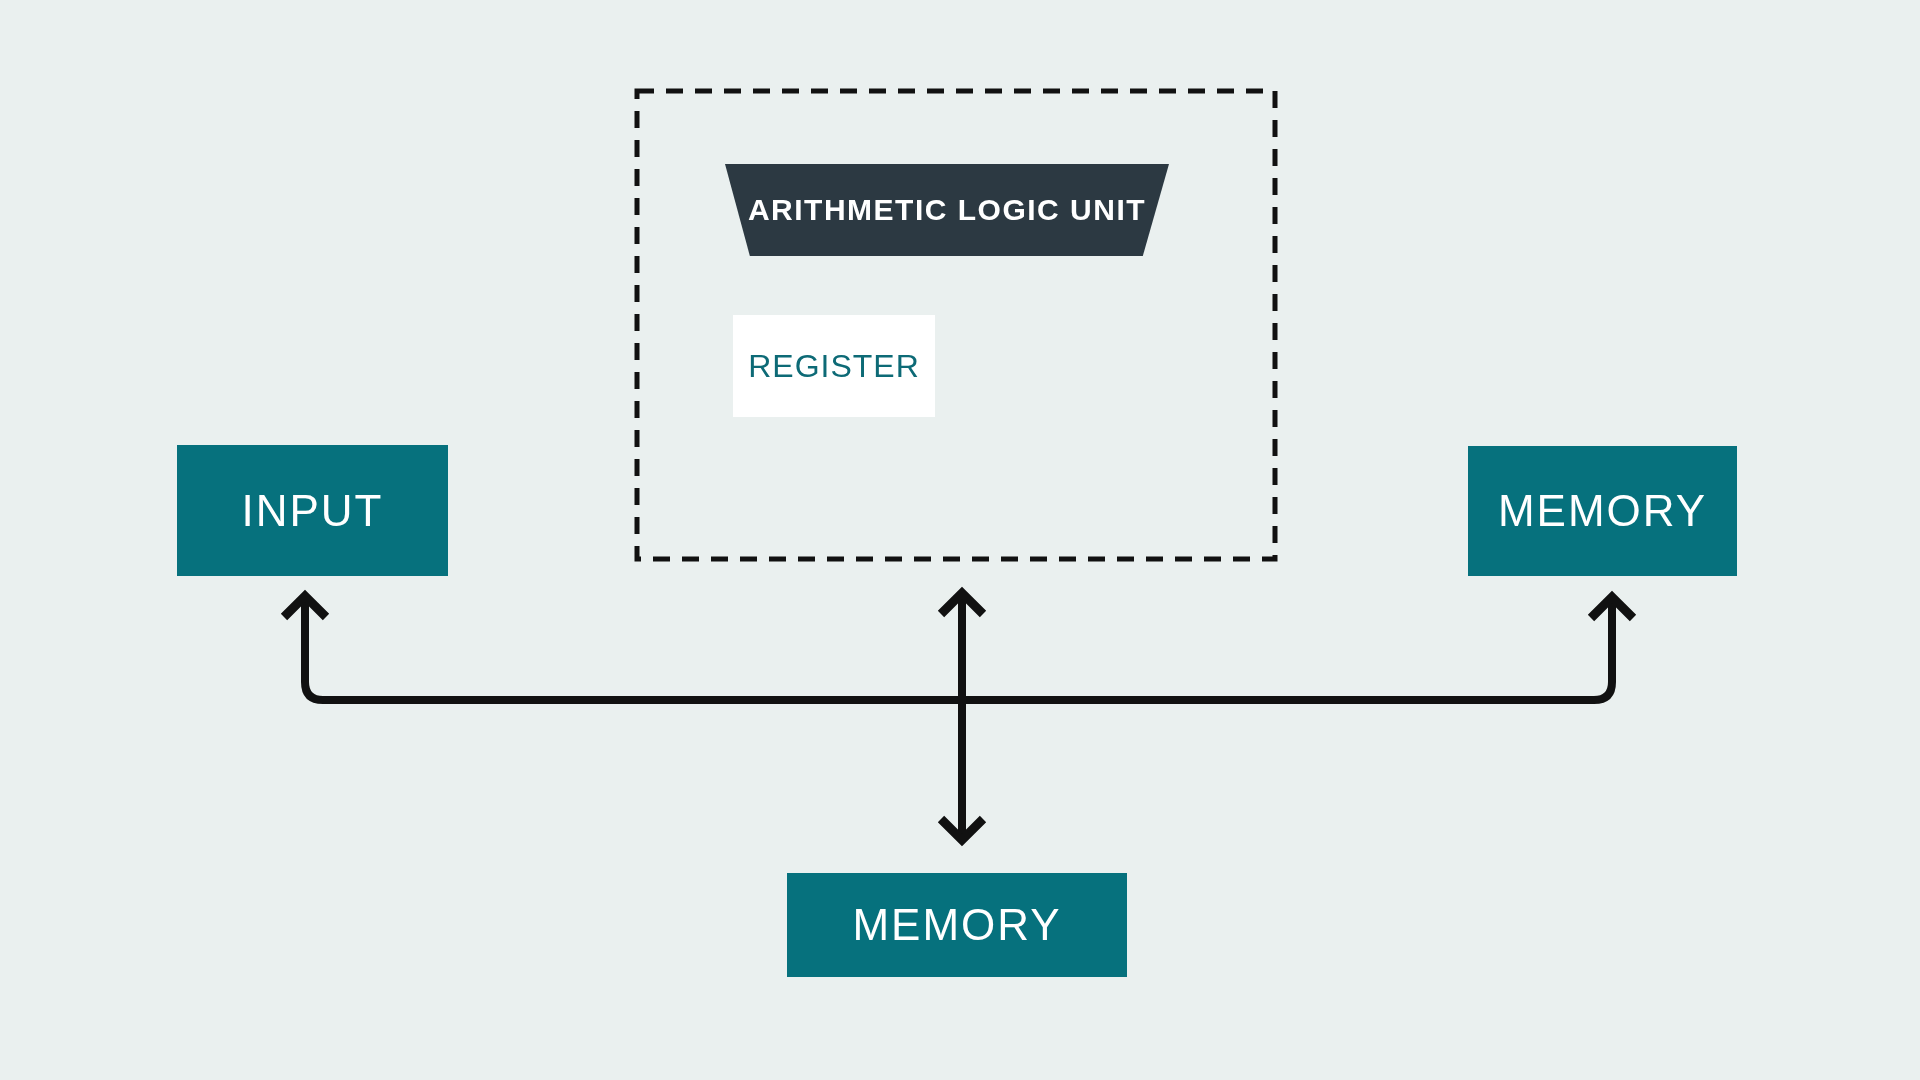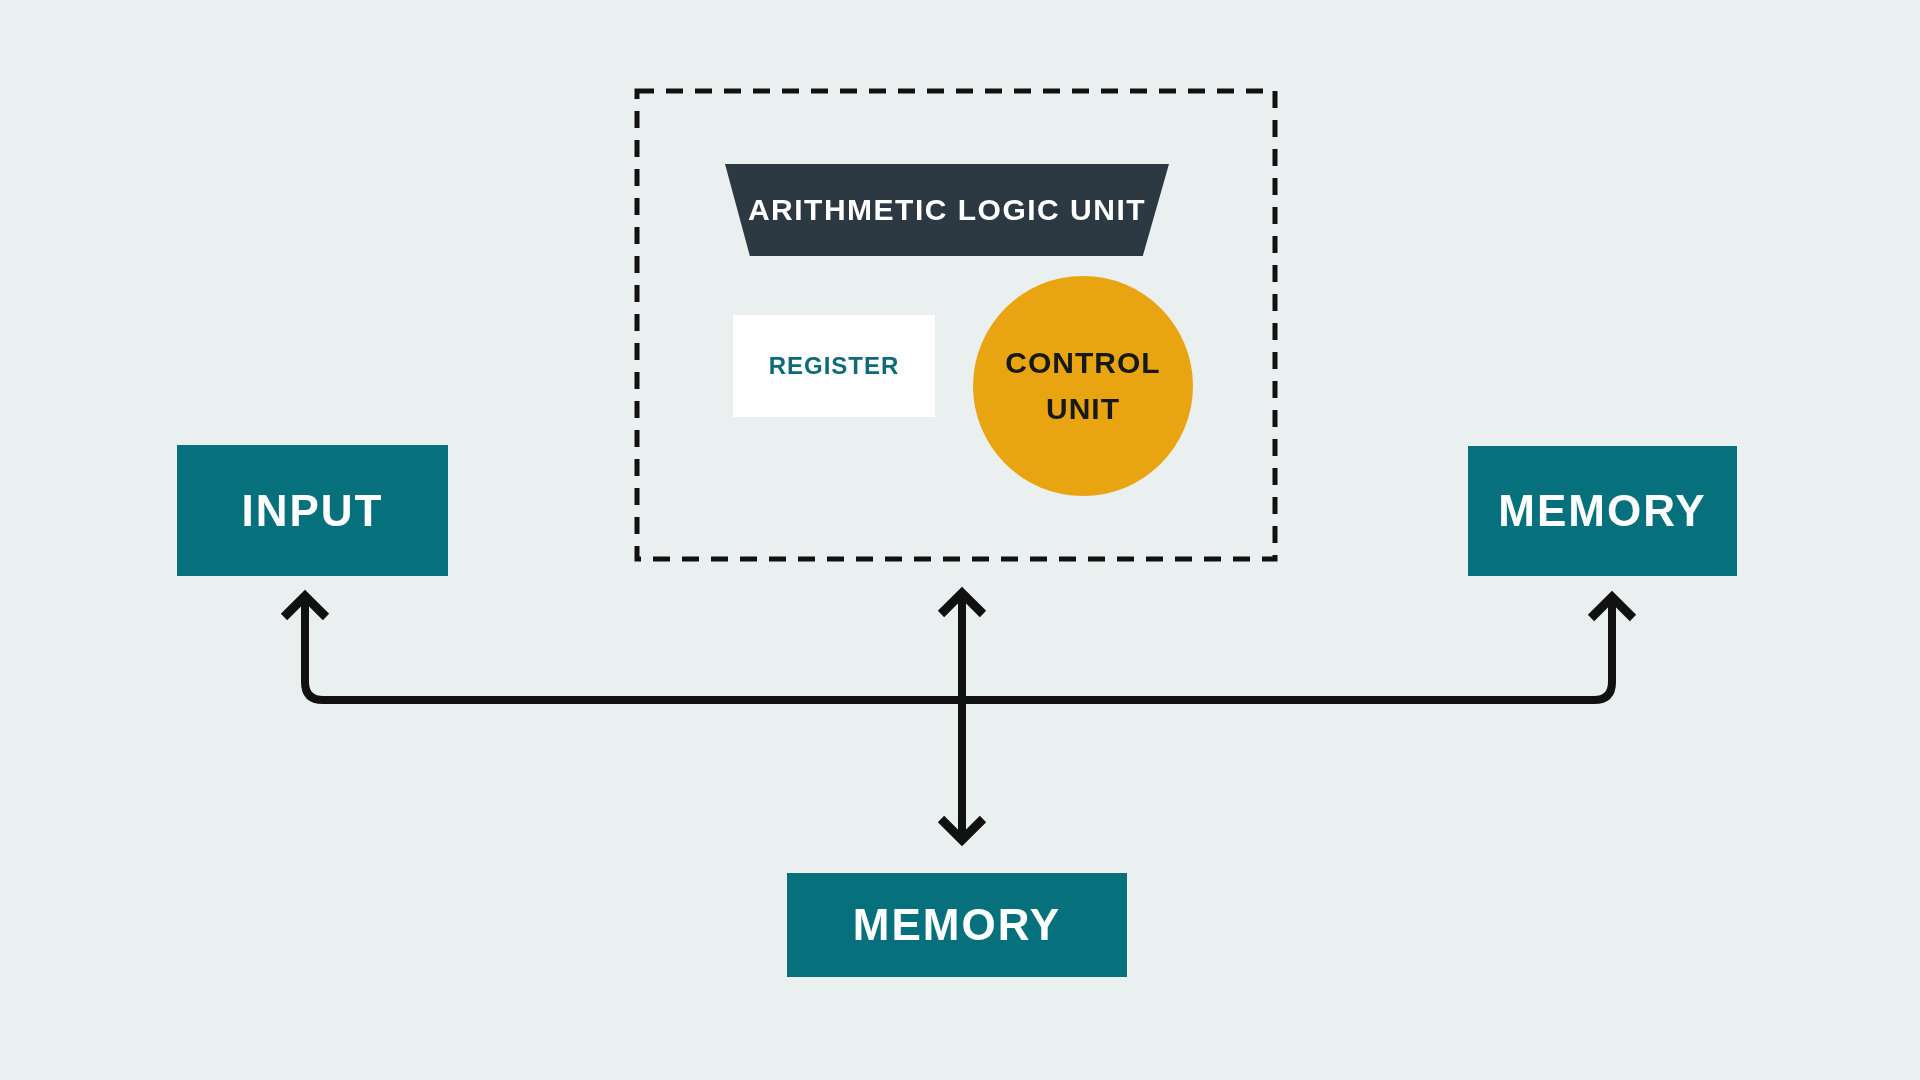--- a/index.html
+++ b/index.html
@@ -13,26 +13,26 @@
     --arrow:#111111;
   }
   *{margin:0;padding:0;box-sizing:border-box;}
   html,body{width:1920px;height:1080px;overflow:hidden;}
   body{font-family:"Liberation Sans","DejaVu Sans",sans-serif;background:var(--background);}
   .stage{position:absolute;left:0;top:0;width:1920px;height:1080px;background:var(--background);}
   .connectors{position:absolute;left:0;top:0;width:1920px;height:1080px;z-index:1;}
   .connectors path,.connectors rect{stroke:var(--arrow);fill:none;}
   .block{position:absolute;display:flex;align-items:center;justify-content:center;z-index:2;text-align:center;}
   .node{background:var(--teal);}
-  .node .lbl{color:var(--label-light);font-weight:700;font-size:44px;letter-spacing:2px;}
+  .node .lbl{color:var(--label-light);font-weight:400;font-size:44px;letter-spacing:2px;}
   .alu{left:725px;top:164px;width:444px;height:92px;background:var(--dark-slate);
        clip-path:polygon(0 0,100% 0,94.1% 100%,5.6% 100%);}
   .alu .lbl{color:var(--label-light);font-weight:700;font-size:30px;letter-spacing:1.5px;}
   .register{left:733px;top:315px;width:202px;height:102px;background:#ffffff;}
-  .register .lbl{color:var(--teal-text);font-weight:700;font-size:24px;letter-spacing:1px;}
+  .register .lbl{color:var(--teal-text);font-weight:400;font-size:32px;letter-spacing:1px;}
   .control{left:973px;top:276px;width:220px;height:220px;border-radius:50%;
            background:var(--amber);flex-direction:column;}
   .control .lbl{color:var(--control-text);font-weight:700;font-size:30px;letter-spacing:1px;line-height:1.55;}
   .input-box{left:177px;top:445px;width:271px;height:131px;}
   .output-box{left:1468px;top:446px;width:269px;height:130px;}
   .memory-box{left:787px;top:873px;width:340px;height:104px;}
 </style>
 </head>
 <body>
 
@@ -52,24 +52,20 @@
   </svg>
 
   <div class="block alu">
     <span class="lbl">ARITHMETIC LOGIC UNIT</span>
   </div>
 
   <div class="block register">
     <span class="lbl">REGISTER</span>
   </div>
 
-  <div class="block control">
-    <span class="lbl">CONTROL</span>
-    <span class="lbl">UNIT</span>
-  </div>
 
   <div class="block node input-box">
     <span class="lbl">INPUT</span>
   </div>
 
   <div class="block node output-box">
     <span class="lbl">MEMORY</span>
   </div>
 
   <div class="block node memory-box">

